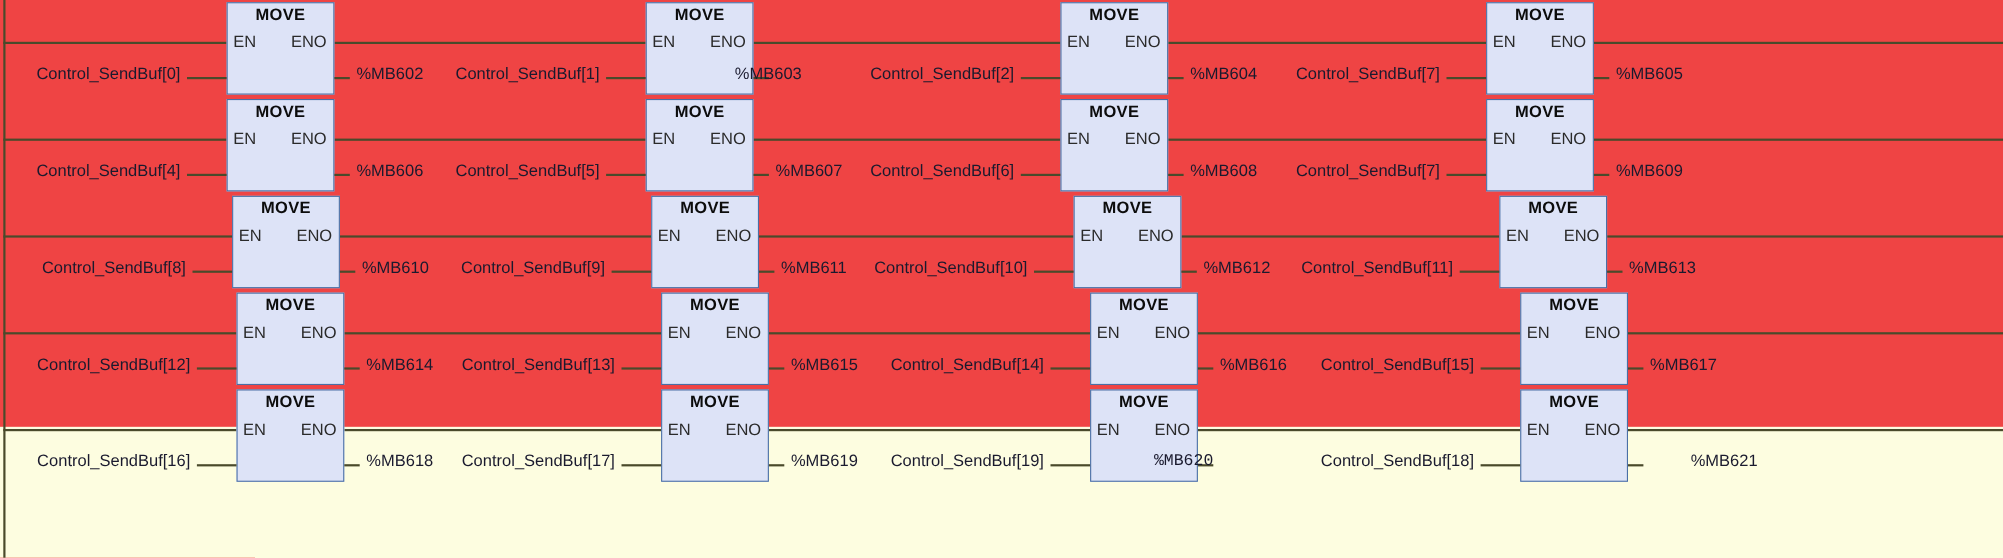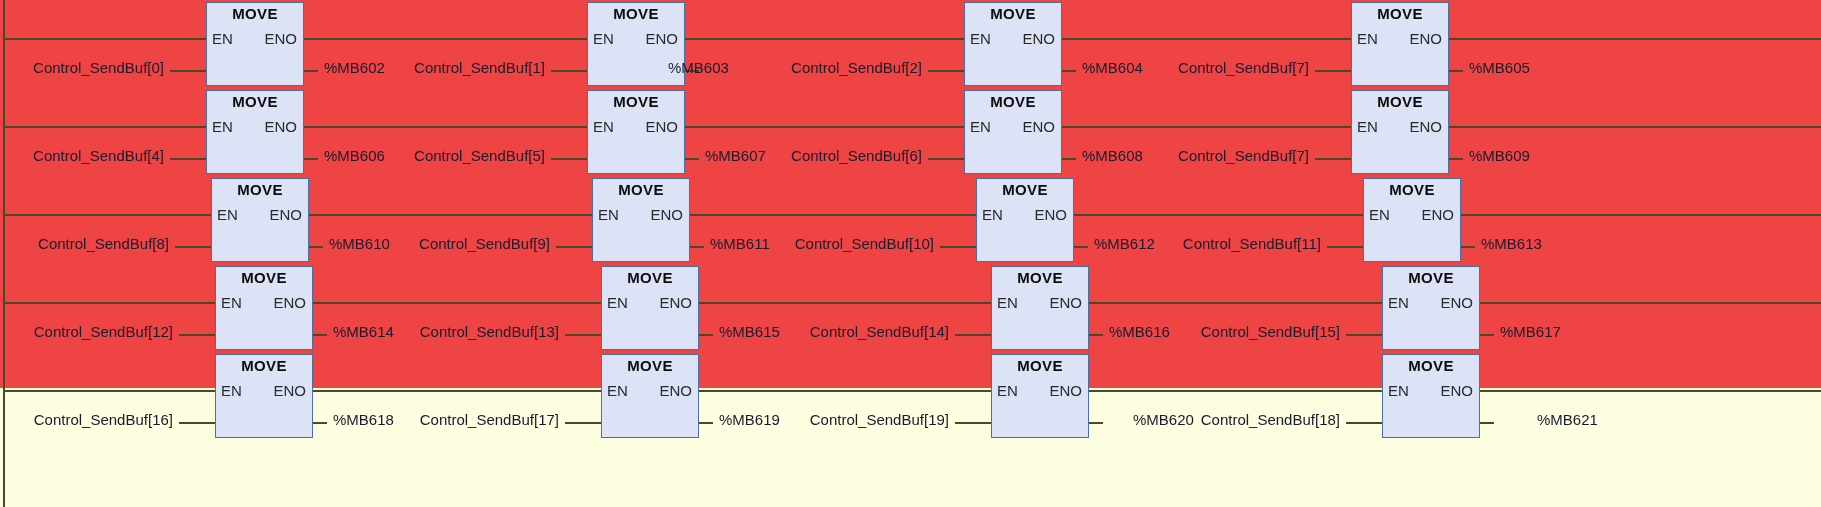--- a/index.html
+++ b/index.html
@@ -291,21 +291,21 @@
       <div class="in-label" style="top: 57px; left: 345px; width: 214px;">Control_SendBuf[17]</div>
       <div class="out-label" style="top: 57px; left: 719px;">%MB619</div>
       <div class="fb" style="left: 991px; top: 0px;">
         <div class="fb-title">MOVE</div>
         <div class="fb-en">EN</div>
         <div class="fb-eno">ENO</div>
       </div>
       <div class="stub" style="left: 955px; top: 68px; width: 36px;"></div>
       <div class="stub" style="left: 1089px; top: 68px; width: 14px;"></div>
       <div class="in-label" style="top: 57px; left: 735px; width: 214px;">Control_SendBuf[19]</div>
-      <div class="out-label" style="top: 57px; left: 1133px;">%MB620</div>
+      <div class="out-label" style="top: 57px; left: 1049px; font-family: Liberation Mono, monospace;">%MB620</div>
       <div class="fb" style="left: 1382px; top: 0px;">
         <div class="fb-title">MOVE</div>
         <div class="fb-en">EN</div>
         <div class="fb-eno">ENO</div>
       </div>
       <div class="stub" style="left: 1346px; top: 68px; width: 36px;"></div>
       <div class="stub" style="left: 1480px; top: 68px; width: 14px;"></div>
       <div class="in-label" style="top: 57px; left: 1126px; width: 214px;">Control_SendBuf[18]</div>
       <div class="out-label" style="top: 57px; left: 1500px; margin-left: 37px;">%MB621</div>
     </div>

